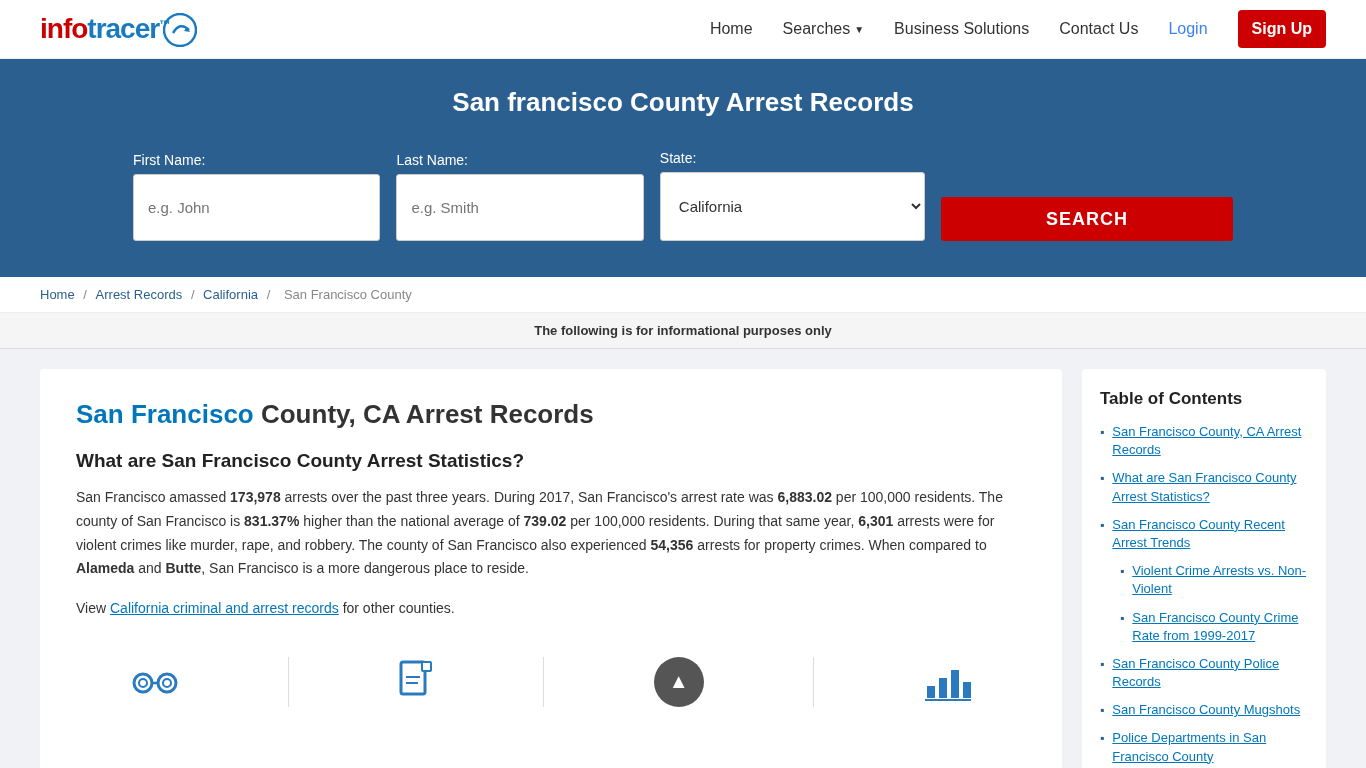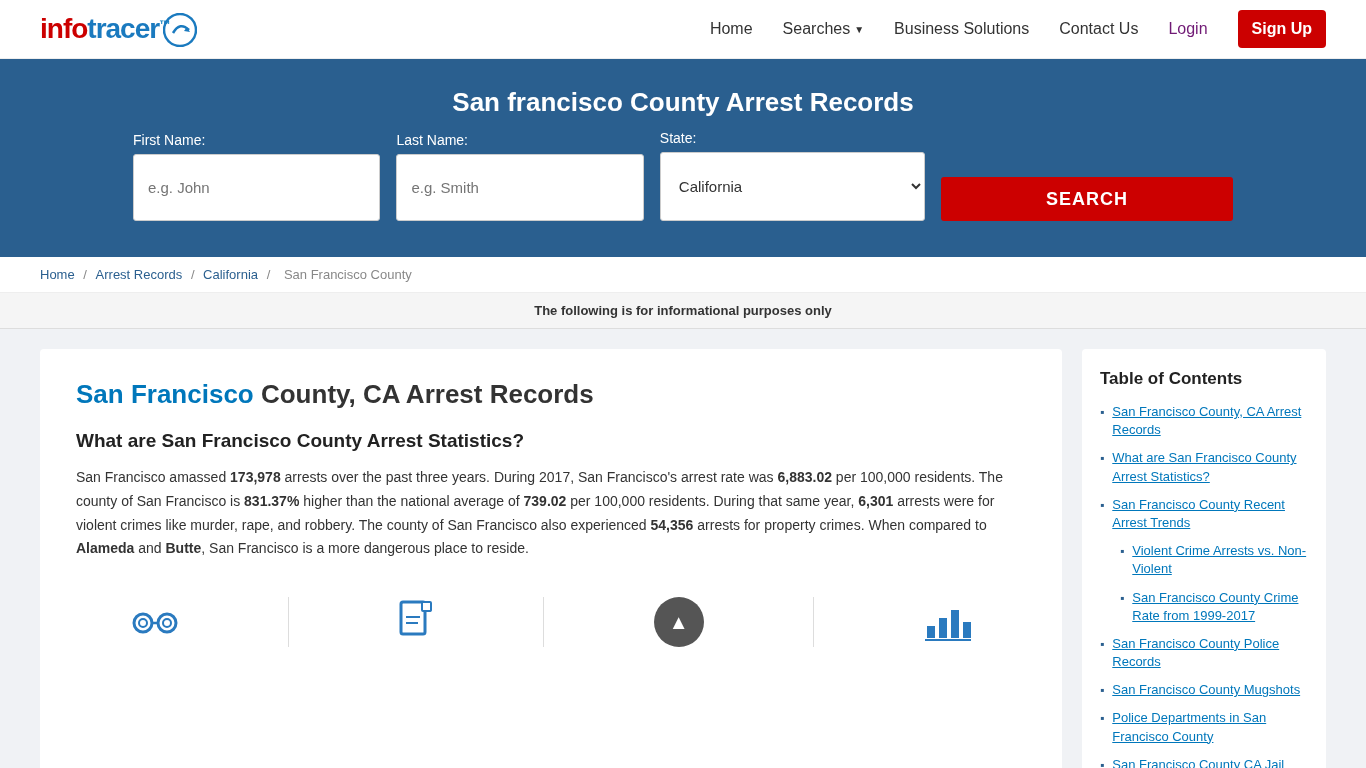--- a/index.html
+++ b/index.html
@@ -58,35 +58,35 @@
       padding: 10px 14px;
       font-size: 16px;
       font-weight: bold;
       border-radius: 4px;
       cursor: pointer;
     }
     .btn-login {
       background: none;
       border: none;
       font-size: 16px;
-      color: #701a75;
+      color: #3b82f6;
       cursor: pointer;
     }
 
     
     .search-banner {
       background: #2a5f8f;
       padding: 28px 40px 36px;
       color: #fff;
     }
     .search-banner h1 {
       text-align: center;
       font-size: 26px;
       font-weight: bold;
-      margin-bottom: 12px;
+      margin-bottom: 32px;
     }
     .search-form {
       display: flex;
       align-items: flex-end;
       gap: 16px;
       max-width: 1100px;
       margin: 0 auto;
     }
     .form-group {
       display: flex;
@@ -373,20 +373,23 @@
     <h2>
       <span class="highlight">San Francisco</span><span> County, CA Arrest Records</span>
     </h2>
 
     <h3>What are San Francisco County Arrest Statistics?</h3>
 
     <p>
       San Francisco amassed <strong>173,978</strong> arrests over the past three years. During 2017, San Francisco's arrest rate was <strong>6,883.02</strong> per 100,000 residents. The county of San Francisco is <strong>831.37%</strong> higher than the national average of <strong>739.02</strong> per 100,000 residents. During that same year, <strong>6,301</strong> arrests were for violent crimes like murder, rape, and robbery. The county of San Francisco also experienced <strong>54,356</strong> arrests for property crimes. When compared to <strong>Alameda</strong> and <strong>Butte</strong>, San Francisco is a more dangerous place to reside.
     </p>
 
+    <p class="view-records-text">
+      <span>View </span><a href="#">California criminal and arrest records</a><span> for other counties.</span>
+    </p>
 
     <div class="icon-row">
       <div class="icon-item">
         <svg width="48" height="38" viewBox="0 0 48 38" fill="none">
           <circle cx="12" cy="20" r="9" stroke="#2a7abf" stroke-width="3" fill="none"></circle>
           <circle cx="12" cy="20" r="4" stroke="#2a7abf" stroke-width="2" fill="none"></circle>
           <circle cx="36" cy="20" r="9" stroke="#2a7abf" stroke-width="3" fill="none"></circle>
           <circle cx="36" cy="20" r="4" stroke="#2a7abf" stroke-width="2" fill="none"></circle>
           <line x1="21" y1="20" x2="27" y2="20" stroke="#2a7abf" stroke-width="2.5"></line>
         </svg>

